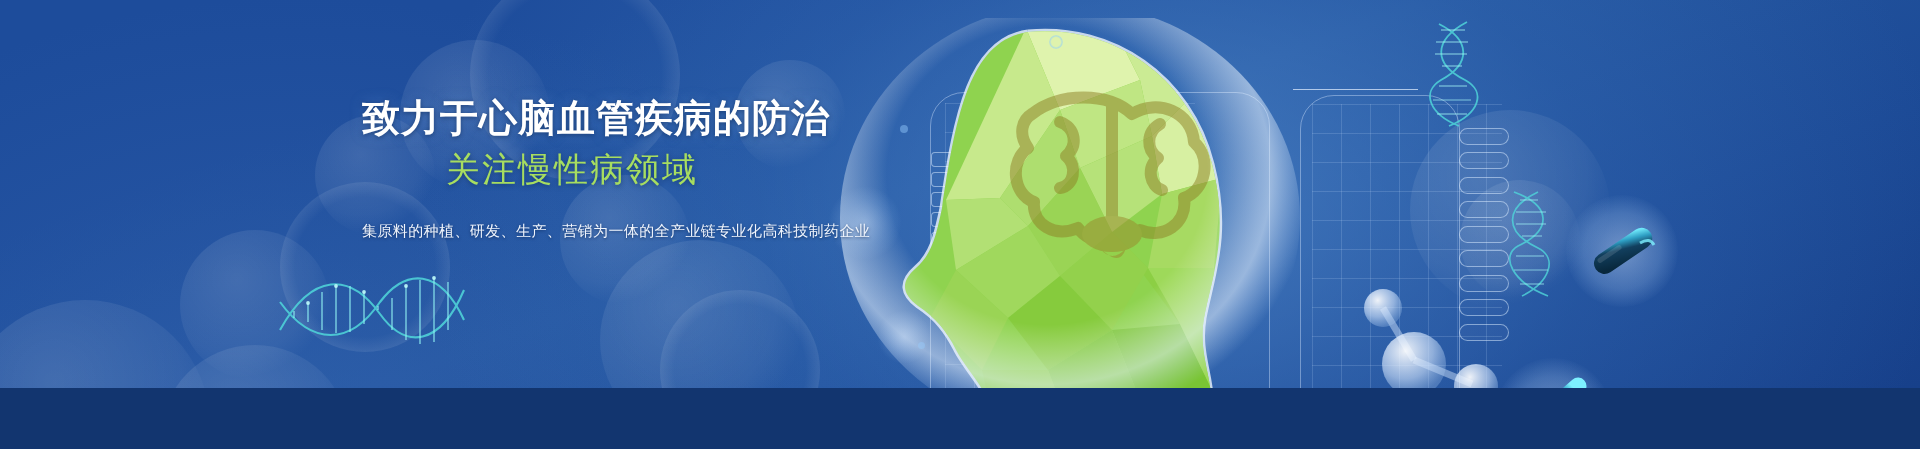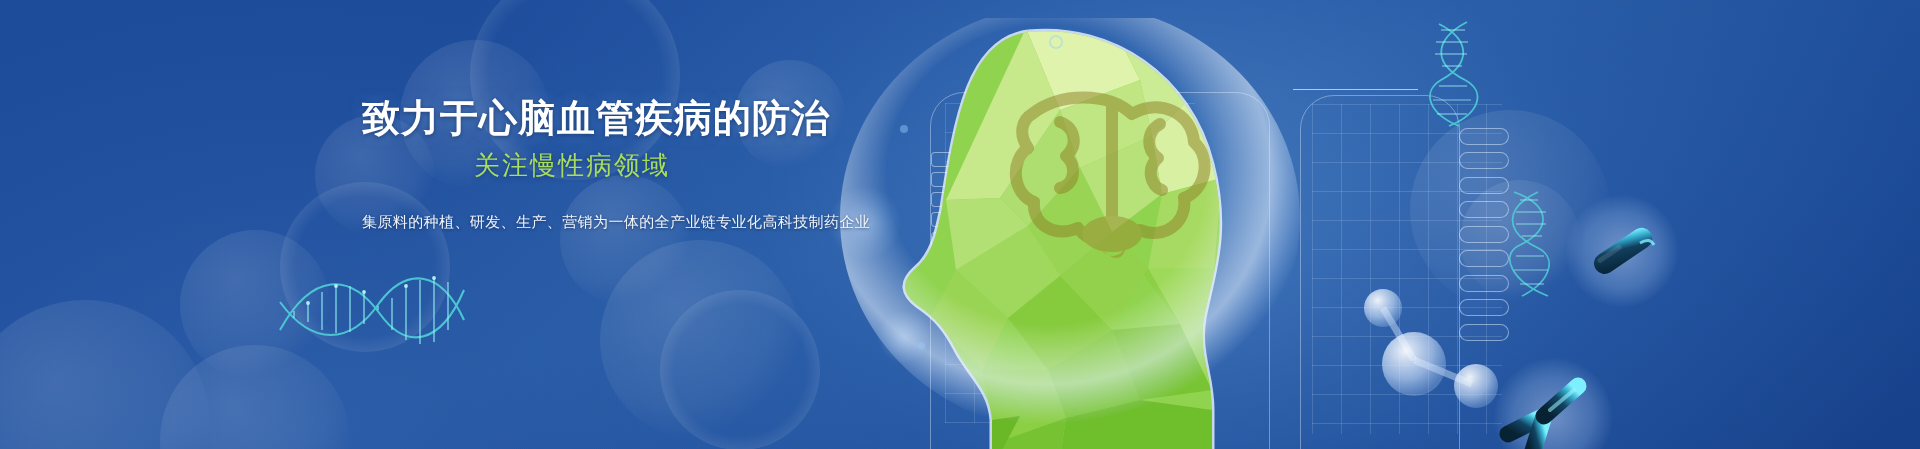--- a/index.html
+++ b/index.html
@@ -1,22 +1,22 @@
 <!DOCTYPE html>
 <html><head>
 <meta charset="utf-8">
 <title>Banner</title>
 <style>
   html,body{margin:0;padding:0;background:#12356f;}
   *{box-sizing:border-box;}
   #banner{
     position:relative;
-    width:1920px;height:449px;
+    width:1920px;height:388px;
     overflow:hidden;
-    font-family:Liberation Sans, sans-serif;
+    font-family:Liberation Serif, serif;
     background:
       radial-gradient(ellipse 1100px 760px at 1180px 210px, rgba(92,150,215,0.55) 0%, rgba(60,116,190,0.30) 38%, rgba(31,78,158,0.0) 70%),
       radial-gradient(ellipse 900px 620px at 300px 430px, rgba(56,104,180,0.45) 0%, rgba(31,78,158,0.0) 70%),
       linear-gradient(160deg, #1d4c9b 0%, #1d4c9b 22%, #23559f 48%, #1c4a96 74%, #17408a 100%);
   }
 
   
   .bokeh{position:absolute;border-radius:50%;pointer-events:none;}
   .bokeh.soft{background:radial-gradient(circle at 38% 33%, rgba(255,255,255,0.13) 0%, rgba(255,255,255,0.055) 55%, rgba(255,255,255,0.0) 72%);}
   .bokeh.ring{background:radial-gradient(circle, rgba(255,255,255,0.0) 58%, rgba(255,255,255,0.10) 73%, rgba(255,255,255,0.0) 88%);}
@@ -62,21 +62,21 @@
     text-align:center;
   }
   #headline{
     font-size:38px;line-height:1.18;font-weight:bold;
     letter-spacing:1px;white-space:nowrap;
     color:#ffffff;
     text-shadow:0 1px 5px rgba(6,28,66,0.55), 0 0 14px rgba(120,175,240,0.35);
   }
   #subheadline{
     margin-top:9px;
-    font-size:26px;line-height:1.18;font-weight:normal;
+    font-size:34px;line-height:1.18;font-weight:normal;
     letter-spacing:2px;white-space:nowrap;
     color:#a7dd60;
     text-shadow:0 1px 5px rgba(6,28,66,0.5);
   }
   #tagline{
     margin-top:30px;
     font-size:15px;line-height:1.5;letter-spacing:0.4px;white-space:nowrap;
     color:#f0f5fd;
     text-shadow:0 1px 3px rgba(6,28,66,0.6);
   }

